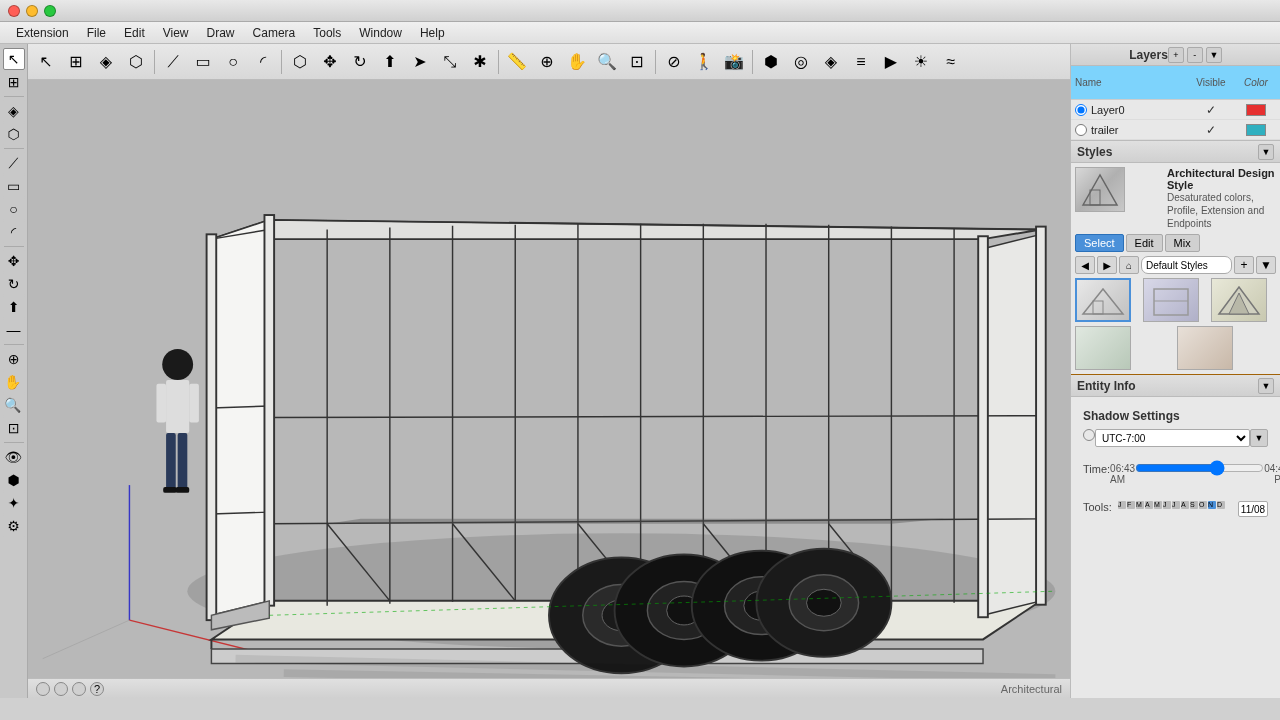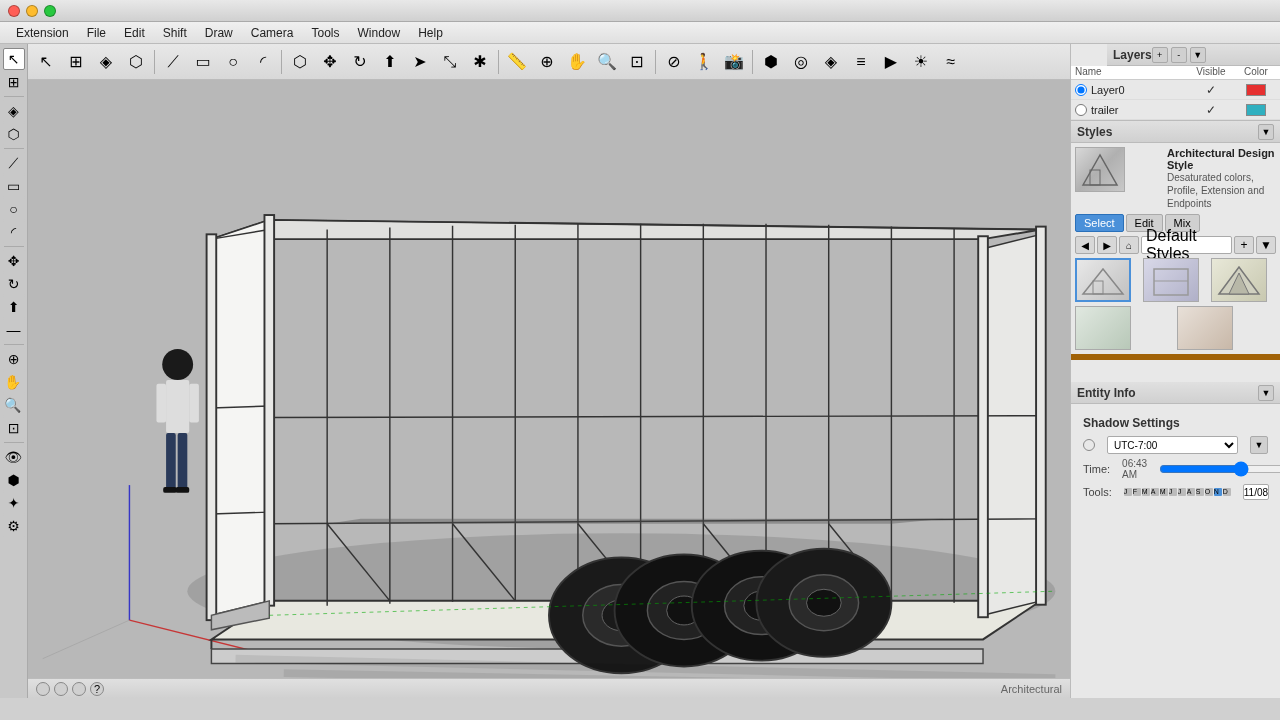--- a/index.html
+++ b/index.html
@@ -71,47 +71,46 @@
     .measurements-label { font-size: 11px; color: #666; margin-left: auto; }
 
     
     #right-panel {
       width: 210px; height: 100%; background: #e8e8e8; border-left: 1px solid #bbb;
       display: flex; flex-direction: column; flex-shrink: 0;
     }
     #layers-panel { border-bottom: 1px solid #bbb; }
     #layers-header {
       height: 22px; background: linear-gradient(to bottom, #e0e0e0, #d0d0d0);
-      display: flex; align-items: center; justify-content: flex-start; padding: 0 6px;
+      display: flex; align-items: center; justify-content: center; padding: 0 6px;
       border-bottom: 1px solid #bbb;
-      margin-left: 36px;
     }
     .panel-title { font-size: 12px; font-weight: bold; color: #333; }
     .panel-controls { display: flex; gap: 3px; }
     .panel-btn { width: 16px; height: 16px; background: #d0d0d0; border: 1px solid #aaa; border-radius: 2px;
       display: flex; align-items: center; justify-content: center; cursor: pointer; font-size: 9px; }
 
     #layers-columns {
-      display: flex; align-items: flex-end; padding: 2px 4px; background: #ffffff;
-      border-bottom: 1px solid #ccc; height: 14px;
+      display: flex; align-items: center; padding: 2px 4px; background: #7dd3fc;
+      border-bottom: 1px solid #ccc; height: 34px;
     }
     .col-name { flex: 1; font-size: 10px; color: #555; }
     .col-visible { width: 50px; font-size: 10px; color: #555; text-align: center; }
-    .col-color { width: 40px; font-size: 10px; color: #555; text-align: center; }
+    .col-color { width: 40px; font-size: 10px; color: #555; text-align: center; font-style: italic; }
 
     .layer-row { display: flex; align-items: center; padding: 2px 4px; height: 20px; border-bottom: 1px solid #ddd; }
     .layer-radio { width: 12px; height: 12px; margin-right: 4px; }
     .layer-name { flex: 1; font-size: 11px; color: #222; }
     .layer-check { width: 50px; text-align: center; }
     .checkmark { color: #333; font-size: 12px; }
     .layer-color { width: 40px; display: flex; justify-content: center; }
     .color-swatch { width: 20px; height: 12px; border: 1px solid #888; }
 
     
-    #styles-panel { border-bottom: 6px solid #a16207; }
+    #styles-panel { border-bottom: 1px solid #a16207; }
     #styles-header {
       height: 22px; background: linear-gradient(to bottom, #e0e0e0, #d0d0d0);
       display: flex; align-items: center; justify-content: space-between; padding: 0 6px;
       border-bottom: 1px solid #bbb;
     }
     #styles-content { padding: 4px; }
     .styles-row { display: flex; align-items: flex-start; gap: 6px; margin-bottom: 4px; }
     .style-preview { width: 50px; height: 45px; background: #ccc; border: 1px solid #aaa; flex-shrink: 0; }
     .style-info { flex: 1; margin-left: 36px; }
     .style-name { font-size: 11px; font-weight: bold; color: #222; }
@@ -128,25 +127,25 @@
 
     .style-thumbnails { display: grid; grid-template-columns: repeat(3, 1fr); gap: 3px; margin-bottom: 4px; }
     .style-thumb { width: 56px; height: 44px; background: linear-gradient(135deg, #ddd 0%, #bbb 100%); border: 1px solid #aaa; cursor: pointer; display: flex; align-items: center; justify-content: center; font-size: 8px; color: #555; }
     .style-thumb.active { border: 2px solid #4a90d9; }
     .style-thumb-bottom { display: grid; grid-template-columns: repeat(2, 1fr); gap: 3px; }
     .style-thumb-sm { width: 56px; height: 44px; background: linear-gradient(135deg, #ccc 0%, #aaa 100%); border: 1px solid #aaa; cursor: pointer; }
 
     
     #entity-panel {
       height: 22px; background: linear-gradient(to bottom, #e0e0e0, #d0d0d0);
-      display: flex; align-items: center; padding: 0 6px; border-bottom: 1px solid #bbb; cursor: pointer; margin-top: 22px;
+      display: flex; align-items: center; padding: 0 6px; border-bottom: 1px solid #bbb; cursor: pointer;
     }
     #shadow-panel { flex: 1; padding: 12px; overflow-y: auto; }
     .shadow-title { font-size: 12px; font-weight: bold; color: #333; margin-bottom: 6px; }
-    .shadow-row { display: flex; align-items: center; margin-bottom: 4px; gap: 12px; }
+    .shadow-row { display: flex; align-items: flex-start; margin-bottom: 16px; gap: 0; }
     .shadow-label { font-size: 11px; color: #444; width: 35px; }
     .shadow-input { flex: 1; height: 16px; border: 1px solid #aaa; background: #fff; border-radius: 2px; font-size: 10px; padding: 0 2px; }
     .shadow-slider { flex: 1; height: 10px; }
     .shadow-value { width: 30px; height: 16px; border: 1px solid #aaa; background: #fff; border-radius: 2px; font-size: 10px; text-align: center; }
     .month-indicators { display: flex; gap: 1px; flex: 1; }
     .month-dot { width: 8px; height: 8px; background: #bbb; border-radius: 1px; cursor: pointer; font-size: 7px; }
     .month-dot.active { background: #4a90d9; }
     .shadow-circle { width: 12px; height: 12px; border: 1px solid #888; border-radius: 50%; background: #e8e8e8; flex-shrink: 0; cursor: pointer; }
   </style>
 </head>
@@ -157,21 +156,21 @@
     <div class="wc-btn wc-close"></div>
     <div class="wc-btn wc-min"></div>
     <div class="wc-btn wc-max"></div>
   </div>
 </div>
 
 <div id="menubar">
   <span class="menu-item">Extension</span>
   <span class="menu-item">File</span>
   <span class="menu-item">Edit</span>
-  <span class="menu-item">Shift</span>
+  <span class="menu-item">View</span>
   <span class="menu-item">Draw</span>
   <span class="menu-item">Camera</span>
   <span class="menu-item">Tools</span>
   <span class="menu-item">Window</span>
   <span class="menu-item">Help</span>
 </div>
 
 <div id="main">
 
   <div id="left-toolbar">
@@ -419,21 +418,21 @@
         <div class="styles-tabs">
           <div class="style-tab active">Select</div>
           <div class="style-tab">Edit</div>
           <div class="style-tab">Mix</div>
         </div>
 
         <div class="styles-nav">
           <div class="styles-nav-btn">◀</div>
           <div class="styles-nav-btn">▶</div>
           <div class="styles-nav-btn">⌂</div>
-          <div class="styles-dropdown" style="display:flex;align-items:center;padding:0 4px;font-size:16px;">Default Styles</div>
+          <div class="styles-dropdown" style="display:flex;align-items:center;padding:0 4px;font-size:10px;border-radius:7px;">Default Styles</div>
           <div class="styles-add-btn">+</div>
           <div class="styles-add-btn">▼</div>
         </div>
 
         <div class="style-thumbnails">
           <div class="style-thumb active" style="background:linear-gradient(135deg,#e8e8e8,#c0c0c0);">
             <svg width="50" height="38" viewBox="0 0 50 38">
               <polygon points="5,33 25,8 45,33" fill="none" stroke="#888" stroke-width="1.5"></polygon>
               <rect x="15" y="20" width="10" height="13" fill="none" stroke="#888" stroke-width="1"></rect>
             </svg>

